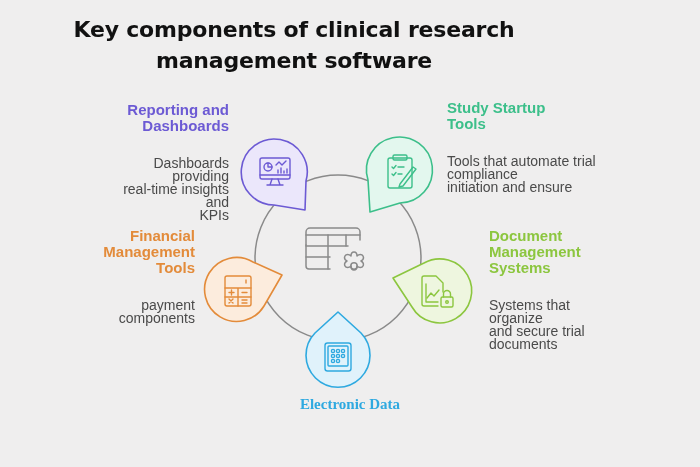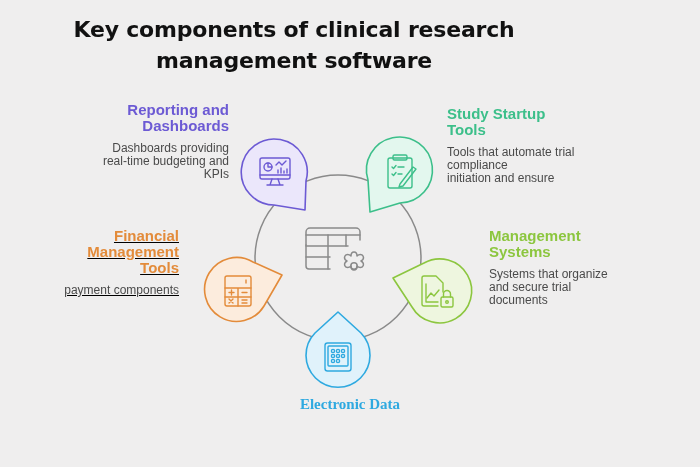--- a/index.html
+++ b/index.html
@@ -12,21 +12,21 @@
   .title {
     position:absolute; left:0; top:14px; width:588px;
     text-align:center; font-family:"DejaVu Sans", sans-serif;
     font-weight:bold; font-size:22px; line-height:31px; color:#111;
     letter-spacing:-0.2px;
   }
   .title span { display:block; }
   svg.diagram { position:absolute; left:0; top:0; }
   .label { position:absolute; }
   .label .head { font-weight:bold; font-size:15px; line-height:16px; }
-  .label .desc { font-size:12px; line-height:13px; color:#4a4a4a; margin-top:8px; }
+  .label .desc { font-size:14px; line-height:13px; color:#4a4a4a; margin-top:23px; }
   .right { text-align:right; }
   .center { text-align:center;font-family:Liberation Serif, serif; }
   .head span, .desc span { display:block; }
 </style>
 </head>
 <body>
 
 <div class="title">
   <span>Key components of clinical research</span>
   <span>management software</span>
@@ -117,56 +117,57 @@
   </g>
 </svg>
 
 <div class="label right" style="left:100px; top:102px; width:129px;">
   <div class="head" style="color:#6c5ad4">
     <span>Reporting and</span>
     <span>Dashboards</span>
   </div>
   <div class="desc">
     <span>Dashboards providing</span>
-    <span>real-time budgeting and</span>
+    <span>real-time insights and</span>
     <span>KPIs</span>
   </div>
 </div>
 
-<div class="label" style="left:447px; top:106px; width:150px;">
+<div class="label" style="left:447px; top:100px; width:150px;">
   <div class="head" style="color:#3cbf8a">
     <span>Study Startup</span>
     <span>Tools</span>
   </div>
   <div class="desc">
     <span>Tools that automate trial</span>
     <span>compliance</span>
     <span>initiation and ensure</span>
   </div>
 </div>
 
 <div class="label" style="left:489px; top:228px; width:120px;">
   <div class="head" style="color:#8cc63f">
+    <span>Document</span>
     <span>Management</span>
     <span>Systems</span>
   </div>
   <div class="desc">
     <span>Systems that organize</span>
     <span>and secure trial</span>
     <span>documents</span>
   </div>
 </div>
 
 <div class="label center" style="left:250px; top:396px; width:200px;">
   <div class="head" style="color:#2ea9e0">
     <span>Electronic Data</span>
   </div>
 </div>
 
-<div class="label right" style="left:52px; top:228px; width:127px;text-decoration:underline;">
+<div class="label right" style="left:68px; top:228px; width:127px;">
   <div class="head" style="color:#e38b3a">
     <span>Financial</span>
     <span>Management</span>
     <span>Tools</span>
   </div>
   <div class="desc">
     <span>payment components</span>
   </div>
 </div>
 

